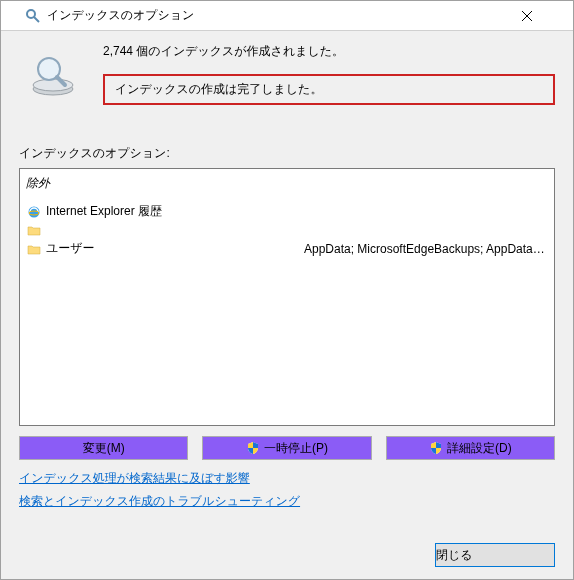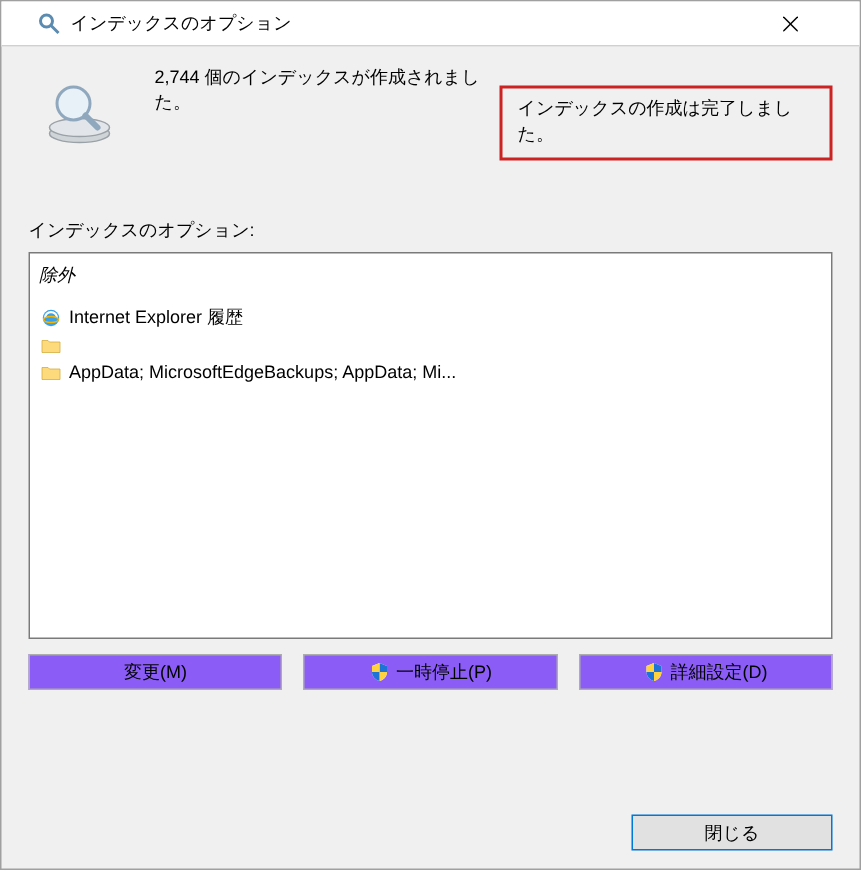--- a/index.html
+++ b/index.html
@@ -3,40 +3,40 @@
 <meta charset="utf-8">
 <style>
   * { box-sizing: border-box; margin: 0; padding: 0; }
   body { font-family: "Meiryo UI", "MS UI Gothic", sans-serif; font-size: 12px; color: #000; background: #f0f0f0; }
   .window { width: 574px; height: 580px; background: #f0f0f0; border: 1px solid #a0a0a0; display: flex; flex-direction: column; }
   .titlebar { height: 30px; background: #fff; border-bottom: 1px solid #d0d0d0; display: flex; align-items: center; padding: 0 24px; }
   .titlebar .app-icon { width: 16px; height: 16px; margin-right: 6px; display: flex; align-items: center; justify-content: center; }
   .titlebar .title { flex: 1; font-size: 12px; }
   .titlebar .close-btn { width: 45px; height: 29px; display: flex; align-items: center; justify-content: center; cursor: pointer; }
   .client { flex: 1; padding: 12px 18px 12px 18px; display: flex; flex-direction: column; }
-  .header-area { display: flex; padding-left: 84px; position: relative; min-height: 64px; }
+  .header-area { display: flex; flex-direction: column; padding-left: 84px; position: relative; min-height: 64px; }
   .header-icon { position: absolute; left: 10px; top: 8px; width: 48px; height: 48px; }
   .count-line { font-size: 12px; margin-top: 0; }
   .status-line { margin-top: 14px; display: inline-block; border: 2px solid #cc2222; padding: 5px 10px; font-size: 12px; }
   .targets-label { margin-top: 38px; font-size: 12px; }
   .list-box { margin-top: 6px; border: 1px solid #7a7a7a; background: #fff; height: 258px; overflow: hidden; }
   .list-header { display: flex; padding: 6px 6px 10px 6px; font-size: 12px; }
   .col-loc { flex: 0 0 278px; }
   .col-exc { flex: 1; font-style: italic; }
   .list-row { display: flex; align-items: center; padding: 1px 6px; font-size: 12px; white-space: nowrap; }
   .row-icon { width: 16px; height: 16px; margin-right: 4px; flex: 0 0 16px; display: flex; align-items: center; justify-content: center; }
   .row-label { flex: 0 0 258px; white-space: nowrap; overflow: hidden; text-overflow: ellipsis; }
   .row-exc { flex: 1; white-space: nowrap; overflow: hidden; text-overflow: ellipsis; }
   .buttons-row { display: flex; gap: 14px; margin-top: 10px; }
   .btn { flex: 1; height: 24px; border: 1px solid #adadad; background: #8b5cf6; display: flex; align-items: center; justify-content: center; cursor: pointer; font-size: 12px; }
   .shield { width: 14px; height: 14px; margin-right: 4px; }
   .links { margin-top: 10px; display: flex; flex-direction: column; gap: 6px; }
   .link { color: #0066cc; text-decoration: underline; cursor: pointer; width: fit-content; font-size: 12px; }
   .footer { margin-top: auto; display: flex; justify-content: flex-end; padding-top: 8px; }
-  .close-btn2 { width: 134px; height: 24px; border: 1px solid #0078d7; background: #e1e1e1; display: flex; align-items: center; justify-content: center; cursor: pointer; font-size: 12px; }
+  .close-btn2 { width: 120px; height: 24px; border: 1px solid #0078d7; background: #e1e1e1; display: flex; align-items: center; cursor: pointer; font-size: 12px; }
   
   .folder-svg { fill: #fddb7d; stroke: #d2a83a; stroke-width: 0.5; }
 </style>
 </head>
 <body>
 
 <div class="window">
 
   <div class="titlebar">
     <span class="app-icon">
@@ -96,20 +96,21 @@
         </span>
         <span class="row-exc"></span>
       </div>
 
       <div class="list-row">
         <span class="row-icon">
           <svg width="14" height="14" viewBox="0 0 14 14">
               <path class="folder-svg" d="M1 4 h4 l1 1 h7 v7 h-12 z"></path>
             </svg>
         </span>
+        <span class="row-label">ユーザー</span>
         <span class="row-exc">AppData; MicrosoftEdgeBackups; AppData; Mi...</span>
       </div>
     </div>
 
     <div class="buttons-row">
       <div class="btn">
         <span>変更(M)</span>
       </div>
       <div class="btn">
         <span class="shield">
@@ -130,20 +131,24 @@
               <path d="M7 1 L12 3 V7 H7 Z" fill="#1e73d6"></path>
               <path d="M7 1 L2 3 V7 H7 Z" fill="#ffd23e"></path>
               <path d="M7 7 H12 V7 C12 10 9.5 12.5 7 13 Z" fill="#ffd23e"></path>
               <path d="M7 7 H2 V7 C2 10 4.5 12.5 7 13 Z" fill="#1e73d6"></path>
             </svg>
         </span>
         <span>詳細設定(D)</span>
       </div>
     </div>
 
+    <div class="links">
+      <a class="link">インデックス処理が検索結果に及ぼす影響</a>
+      <a class="link">検索とインデックス作成のトラブルシューティング</a>
+    </div>
 
     <div class="footer">
       <div class="close-btn2">
         <span>閉じる</span>
       </div>
     </div>
 
   </div>
 </div>
 

